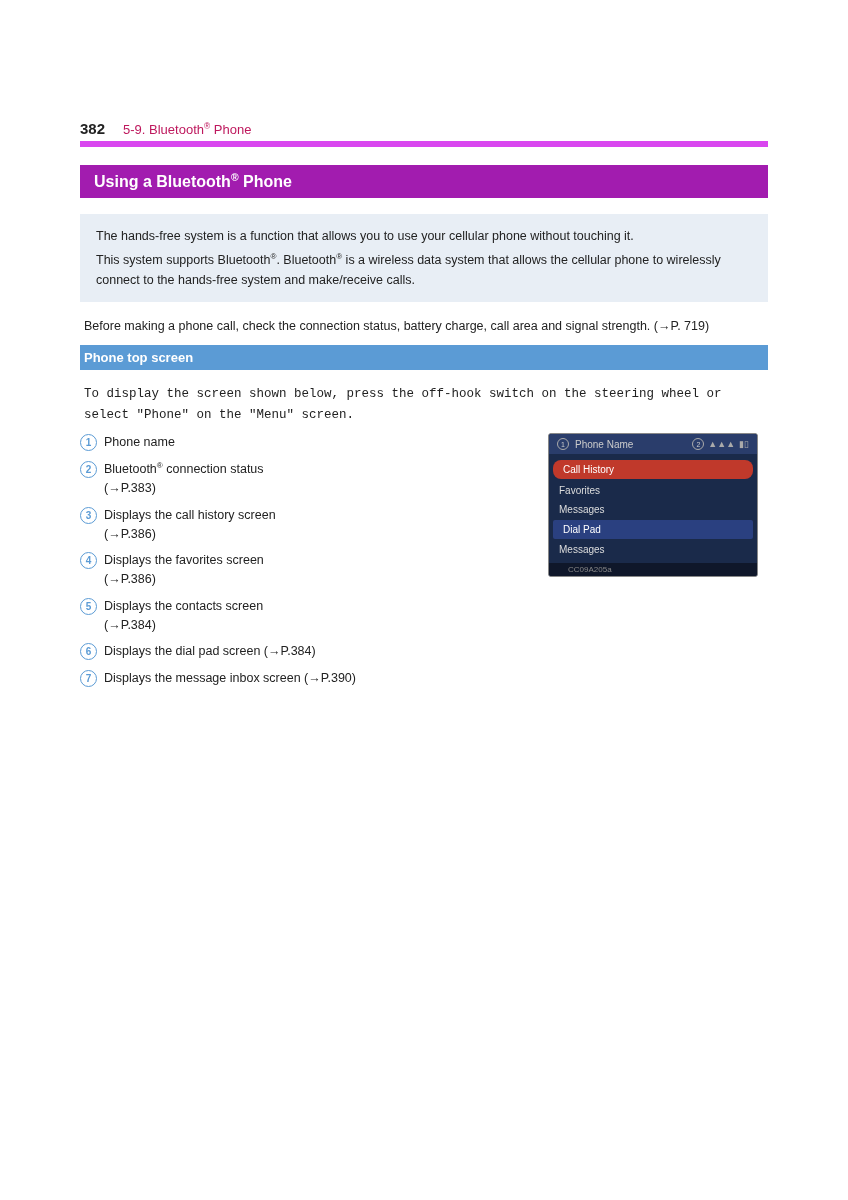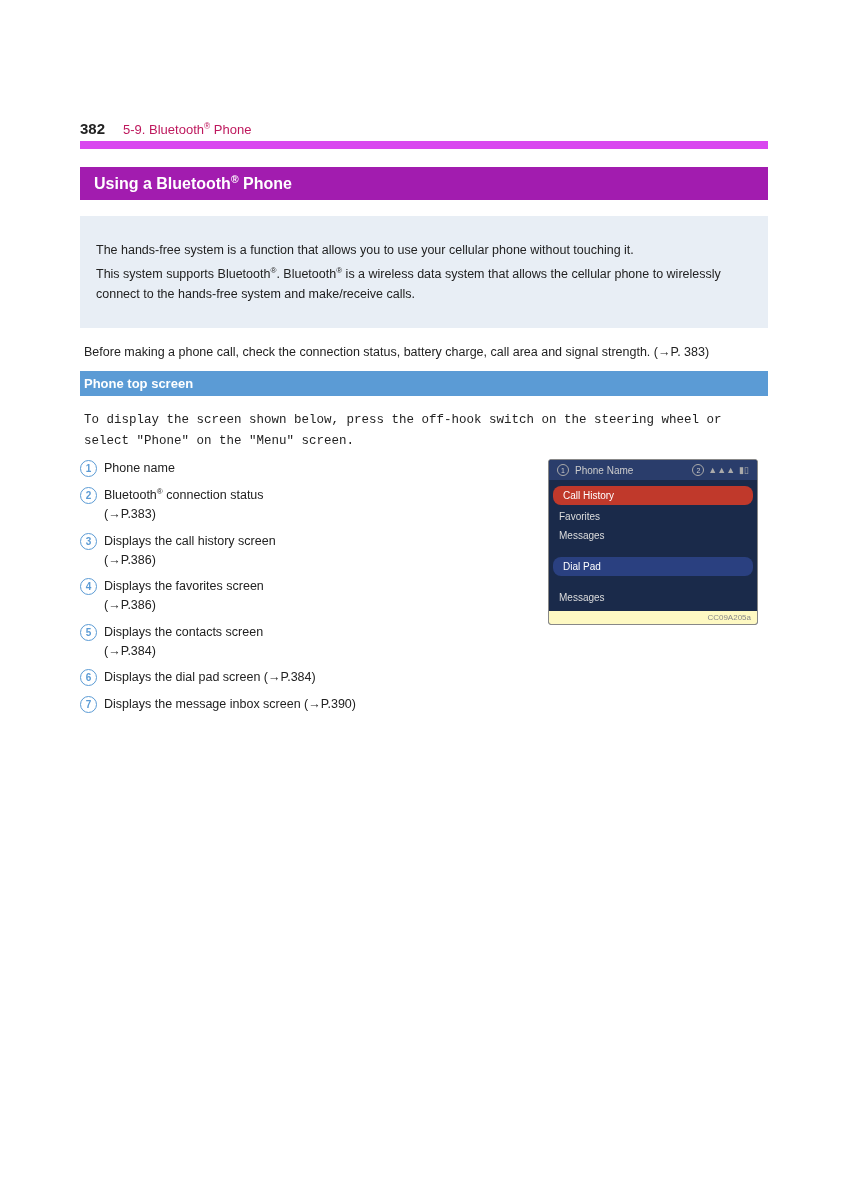--- a/index.html
+++ b/index.html
@@ -13,21 +13,21 @@
     }
     .page {
       width: 848px;
       min-height: 1200px;
       padding: 120px 80px 60px 80px;
     }
     
     .page-header {
       display: flex;
       align-items: baseline;
-      border-bottom: 8px solid #d946ef;
+      border-bottom: 6px solid #d946ef;
       padding-bottom: 4px;
       margin-bottom: 18px;
     }
     .page-number {
       font-weight: bold;
       font-size: 15px;
       margin-right: 18px;
       color: #222;
     }
     .chapter-title {
@@ -43,21 +43,21 @@
       font-size: 16px;
       font-weight: bold;
       padding: 7px 14px;
       margin-bottom: 16px;
     }
 
     
     .info-box {
       background: #e8eef5;
       border: none;
-      padding: 24px 16px;
+      padding: 12px 16px;
       margin-bottom: 14px;
       font-size: 12.5px;
       line-height: 1.6;
     }
     .info-box p { margin-bottom: 4px; }
     .info-box p:last-child { margin-bottom: 0; }
 
     
     .body-para {
       font-size: 12.5px;
@@ -162,29 +162,29 @@
     }
     .ss-menu-item.active {
       background: #c0392b;
       color: #fff;
       border-radius: 8px;
       margin: 2px 4px;
     }
     .ss-menu-item.highlight {
       background: #2a4080;
       color: #fff;
-      margin: 12px 4px;
-      border-radius: 8px;
+      margin: 1px 4px;
+      border-radius: 2px;
     }
     .ss-footer {
-      background: #fef9c3;
+      background: #0f172a;
       color: #888;
       font-size: 8px;
-      text-align: right;
-      padding: 2px 6px;
+      text-align: left;
+      padding: 2px 19px;
     }
 
     .intro-para {
       font-size: 12.5px;
       line-height: 1.65;
       margin-bottom: 8px;
       padding: 0 4px;
       font-family: Liberation Mono, monospace;
     }
   </style>
@@ -204,21 +204,21 @@
     <span>Using a Bluetooth</span><sup>®</sup><span> Phone</span>
   </div>
 
   <div class="info-box">
     <p>The hands-free system is a function that allows you to use your cellular phone without touching it.</p>
     <p>
       <span>This system supports Bluetooth</span><sup>®</sup><span>. Bluetooth</span><sup>®</sup><span> is a wireless data system that allows the cellular phone to wirelessly connect to the hands-free system and make/receive calls.</span>
     </p>
   </div>
 
-  <p class="body-para">Before making a phone call, check the connection status, battery charge, call area and signal strength. (→P. 383)</p>
+  <p class="body-para">Before making a phone call, check the connection status, battery charge, call area and signal strength. (→P. 719)</p>
 
   <div class="sub-section-title">Phone top screen</div>
 
   <p class="intro-para">To display the screen shown below, press the off-hook switch on the steering wheel or select "Phone" on the "Menu" screen.</p>
 
   <div class="content-row">
 
     <div class="list-col">
       <ul class="num-list">
         <li>

